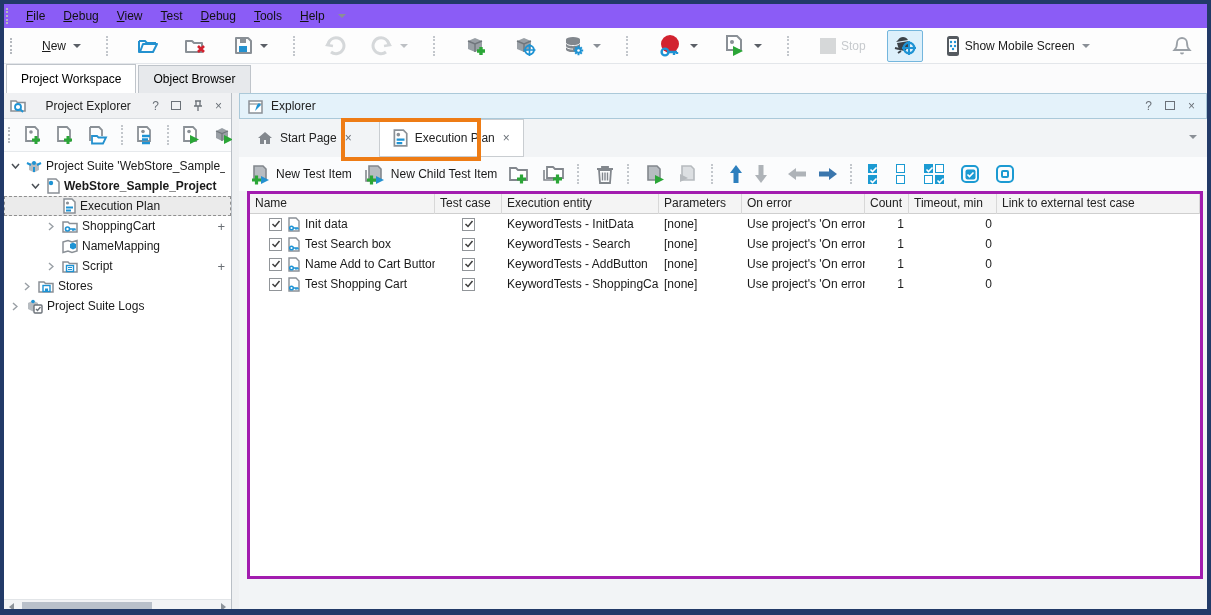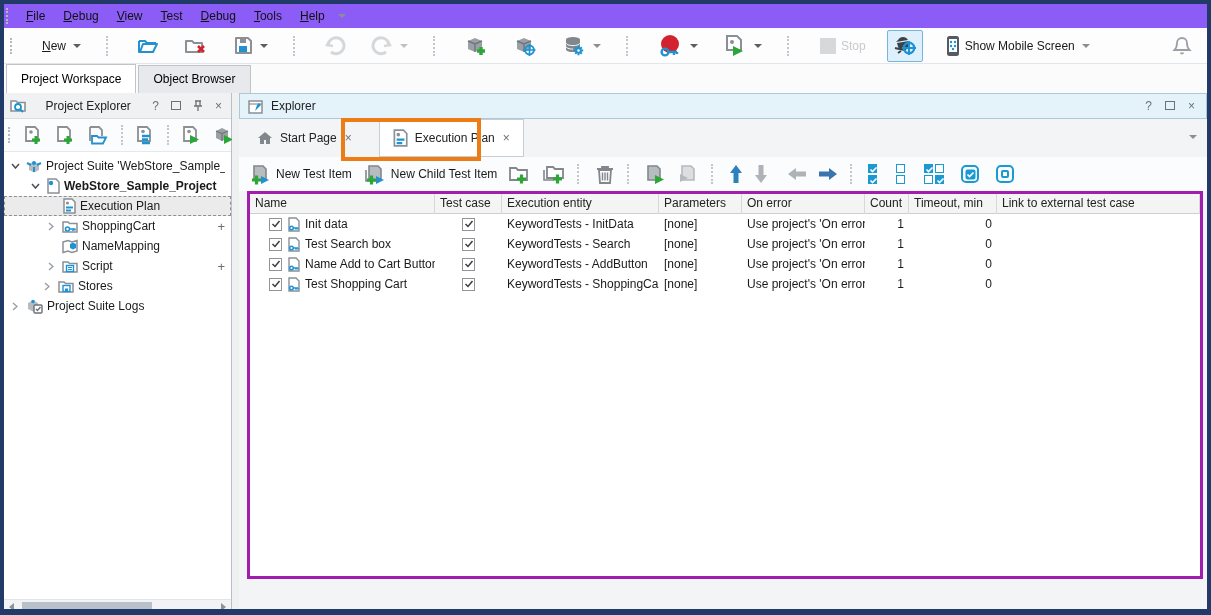--- a/index.html
+++ b/index.html
@@ -437,21 +437,21 @@
           <span>
               <svg width="16" height="15" viewBox="0 0 16 15">
                 <path d="M1 3h5l1.5 1.5H15V13H1z" fill="#fff" stroke="#8a9096" stroke-width="1.5"></path>
                 <rect x="4.5" y="6.5" width="7" height="6" fill="#fff" stroke="#1e93d4" stroke-width="1.4"></rect>
                 <path d="M6 8.5h4M6 10.5h4" stroke="#1e93d4" stroke-width="1.2"></path>
               </svg>
             </span>
           <span class="tree-label">Script</span>
           <span class="plus-suffix">+</span>
         </div>
-        <div class="tree-row" style="padding-left:36px;">
+        <div class="tree-row" style="padding-left:16px;">
           <span class="chev">
               <svg width="6" height="9" viewBox="0 0 6 9">
                 <path d="M1 1l4 3.5L1 8" fill="none" stroke="#9aa0a6" stroke-width="1.5"></path>
               </svg>
             </span>
           <span>
               <svg width="16" height="15" viewBox="0 0 16 15">
                 <path d="M1 3h5l1.5 1.5H15V13H1z" fill="#fff" stroke="#8a9096" stroke-width="1.5"></path>
                 <rect x="5" y="6.5" width="7" height="6" fill="#fff" stroke="#1e93d4" stroke-width="1.4"></rect>
                 <rect x="7" y="9.5" width="3" height="3" fill="#1e93d4"></rect>

